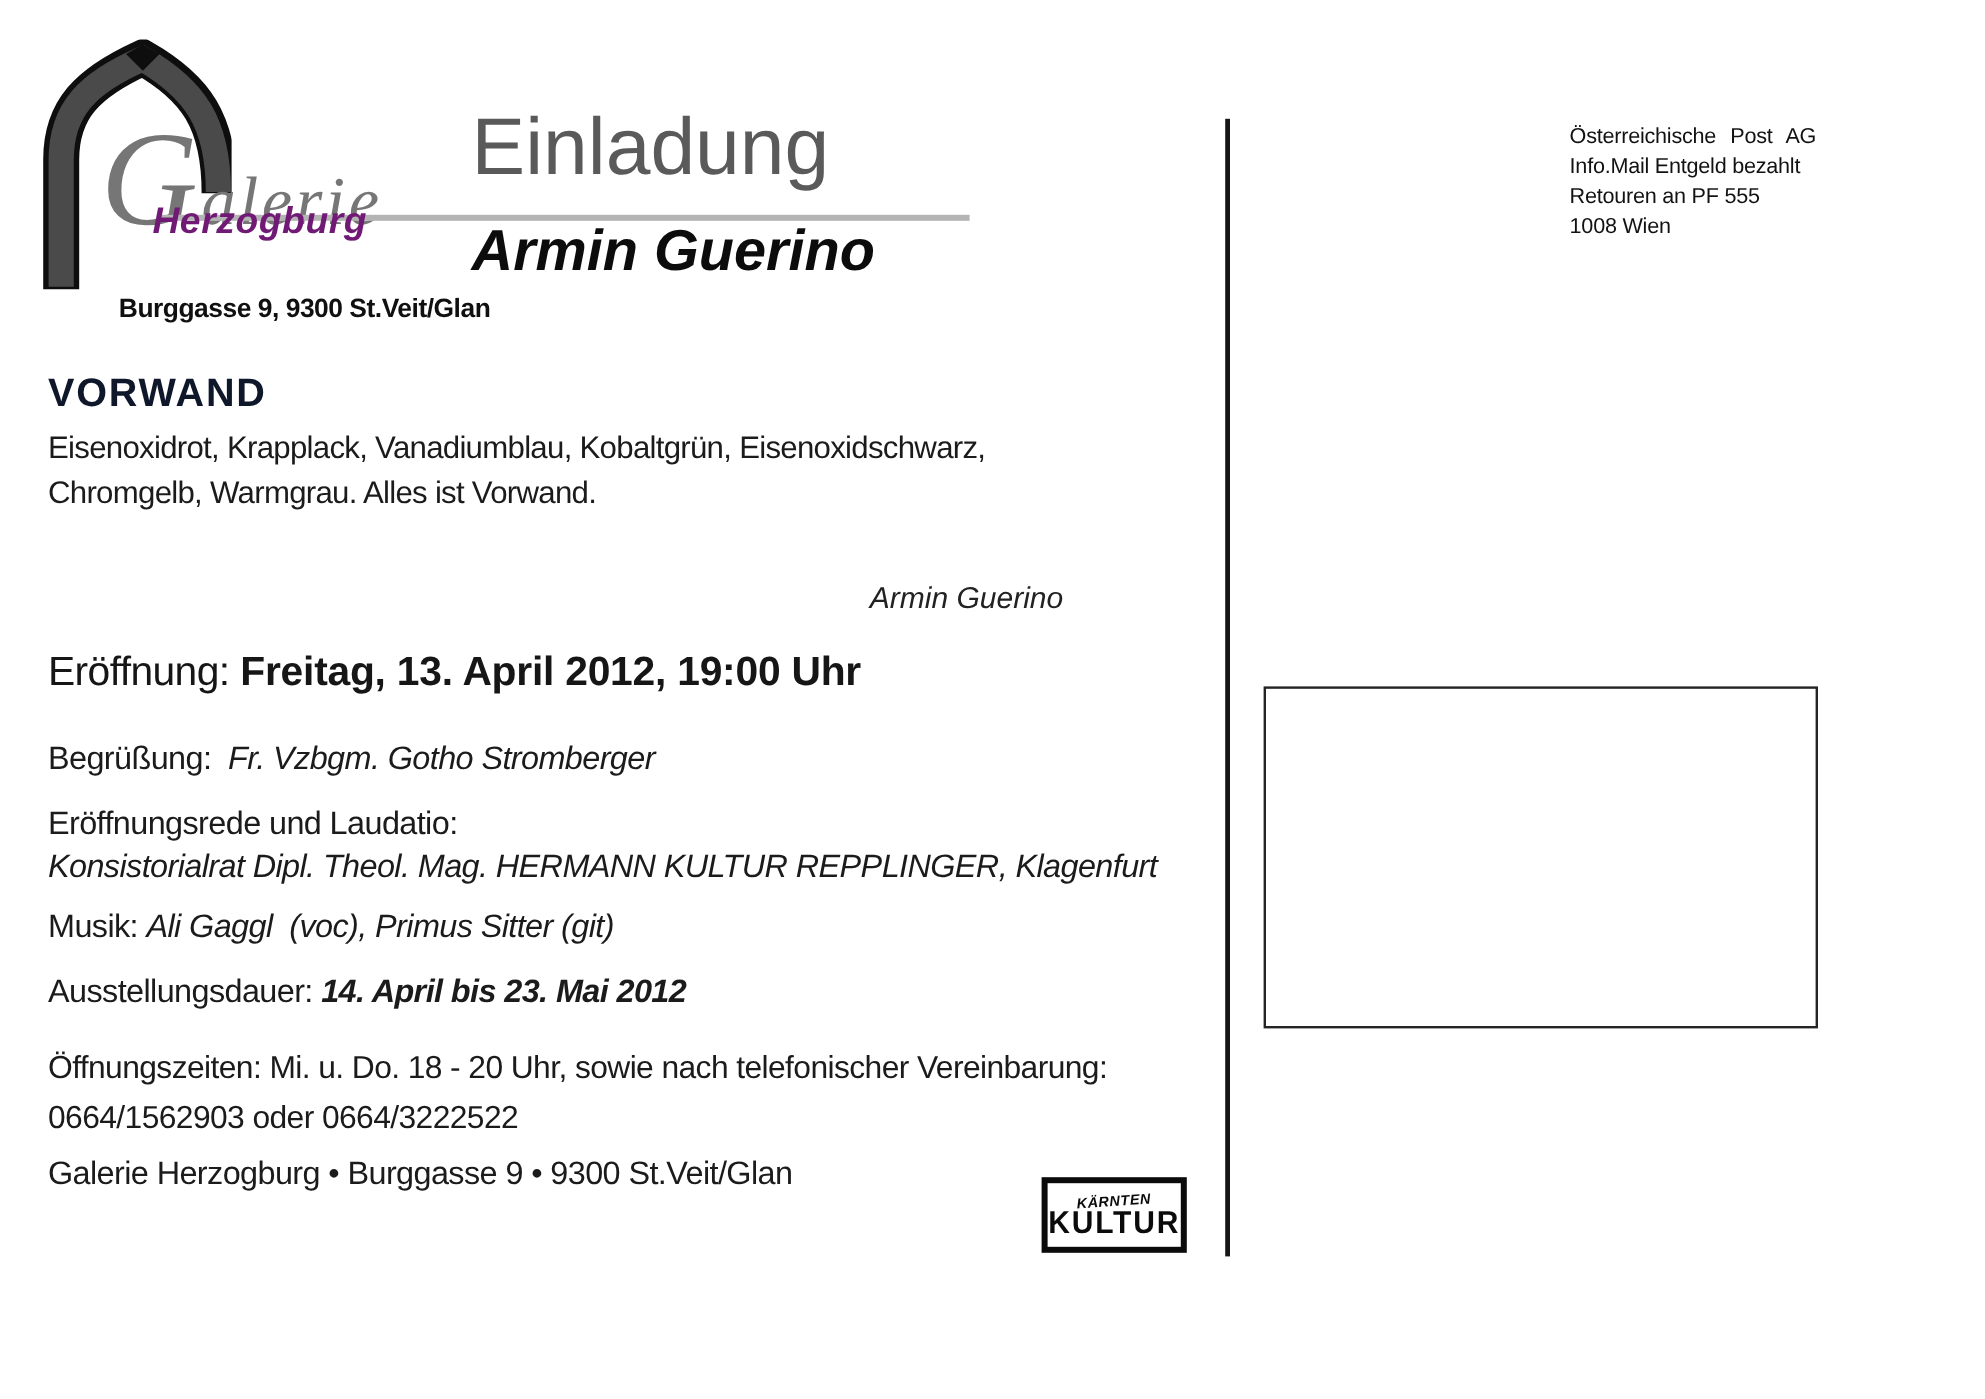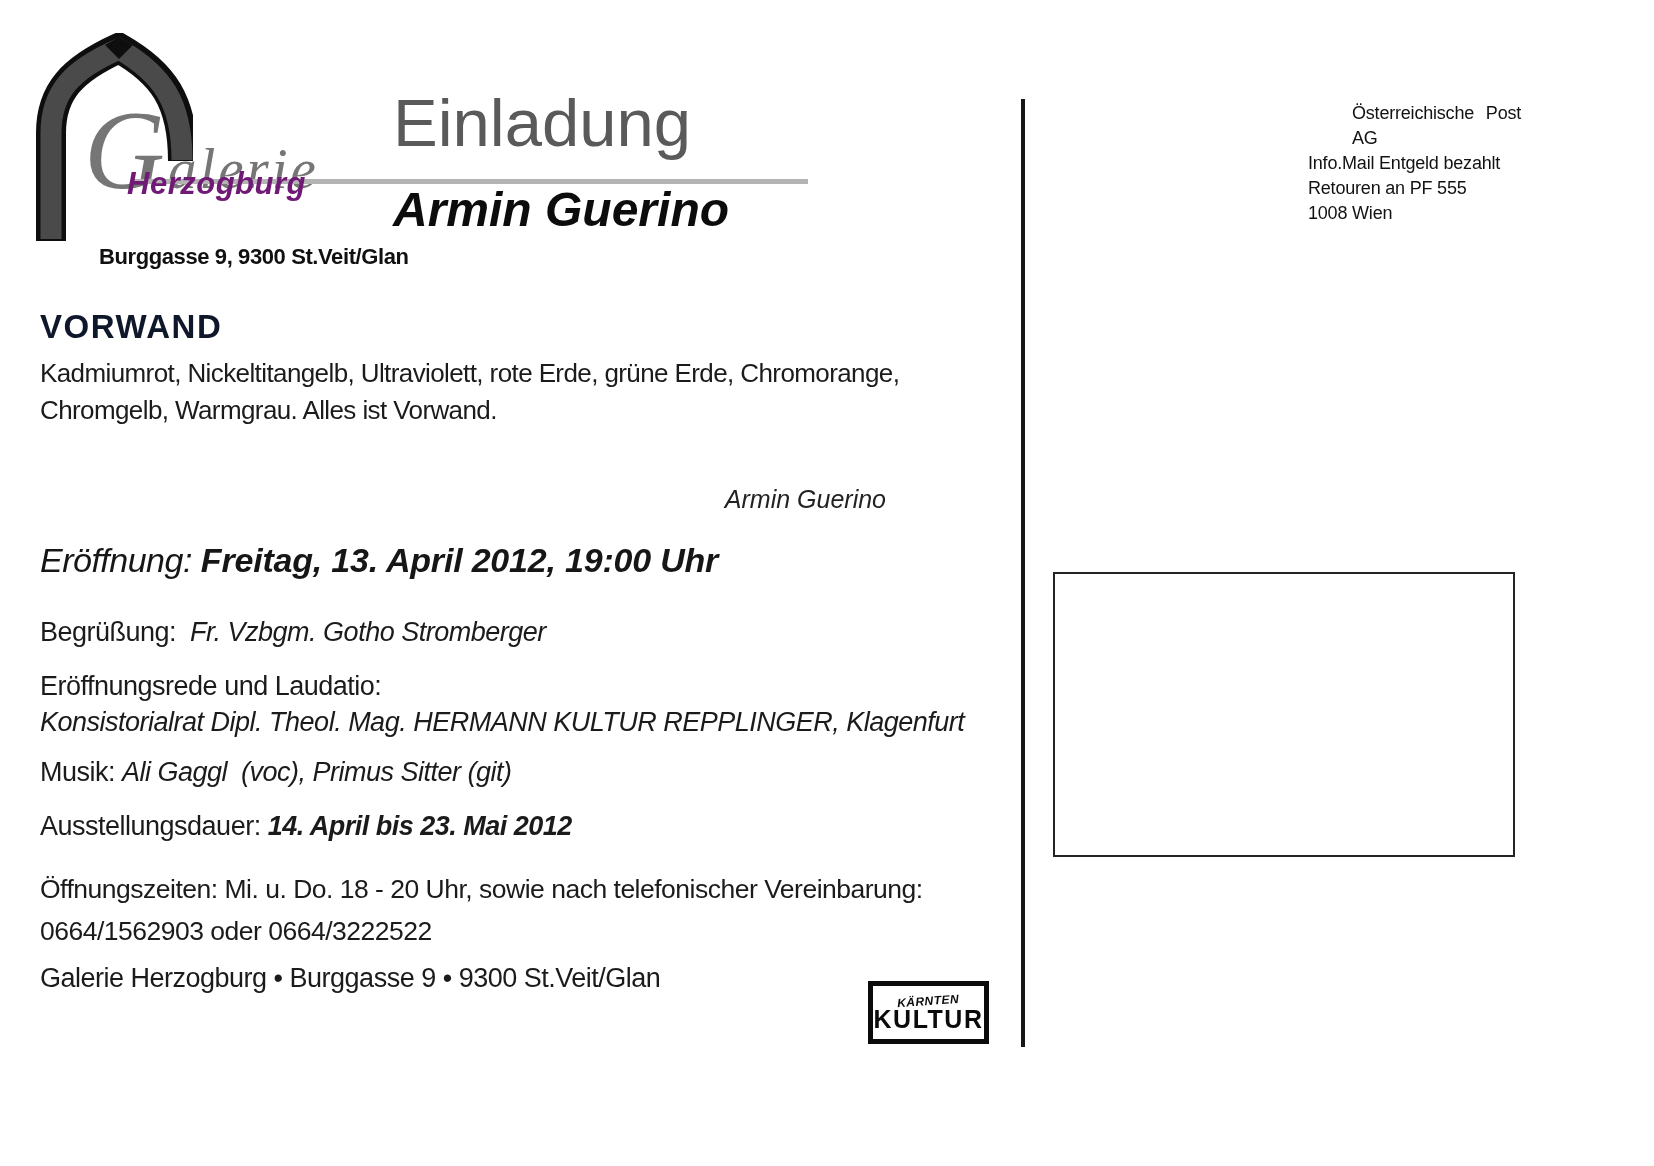--- a/index.html
+++ b/index.html
@@ -47,21 +47,21 @@
     font-size: 48px; font-weight: bold; font-style: italic;
     color: #0c0c0c;
   }
 
   
   .postal {
     left: 1308px; top: 101px; width: 220px;
     font-size: 18px; line-height: 25px; color: #121212;
     letter-spacing: -0.2px;
   }
-  .postal .wide { word-spacing: 7px; margin-left: 44px; }
+  .postal .wide { word-spacing: 7px; }
 
   
   .divider { left: 1021px; top: 99px; width: 4px; height: 948px; background: #161616; }
   .stamp-box { left: 1053px; top: 572px; width: 462px; height: 285px; border: 2px solid #242424; background: #ffffff; }
 
   
   .heading {
     left: 40px; top: 308px;
     font-size: 33px; font-weight: bold; letter-spacing: 1.5px; color: #0f172a;
   }
@@ -73,21 +73,20 @@
   }
   .signature {
     left: 40px; top: 485px; width: 846px;
     text-align: right;
     font-size: 25px; font-style: italic; color: #222222;
   }
   .opening-line {
     left: 40px; top: 541px;
     font-size: 34px; letter-spacing: -0.5px; color: #161616;
     white-space: nowrap;
-    font-style: italic;
   }
   .opening-line b { letter-spacing: -0.2px; }
   .info-line {
     left: 40px;
     font-size: 27px; letter-spacing: -0.5px; color: #1b1b1b;
     white-space: pre-wrap;
   }
   .row-greeting { top: 617px; }
   .row-speech-label { top: 671px; }
   .row-speech-value { top: 707px; font-style: italic; }
@@ -145,21 +144,21 @@
   <div>Retouren an PF 555</div>
   <div>1008 Wien</div>
 </div>
 
 <div class="abs divider"></div>
 <div class="abs stamp-box"></div>
 
 <div class="abs heading">VORWAND</div>
 
 <div class="abs paragraph">
-  <div>Kadmiumrot, Nickeltitangelb, Ultraviolett, rote Erde, grüne Erde, Chromorange,</div>
+  <div>Eisenoxidrot, Krapplack, Vanadiumblau, Kobaltgrün, Eisenoxidschwarz,</div>
   <div>Chromgelb, Warmgrau. Alles ist Vorwand.</div>
 </div>
 
 <div class="abs signature">Armin Guerino</div>
 
 <div class="abs opening-line"><span>Eröffnung: </span><b>Freitag, 13. April 2012, 19:00 Uhr</b></div>
 
 <div class="abs info-line row-greeting"><span>Begrüßung:  </span><span class="it">Fr. Vzbgm. Gotho Stromberger</span></div>
 
 <div class="abs info-line row-speech-label">Eröffnungsrede und Laudatio:</div>

